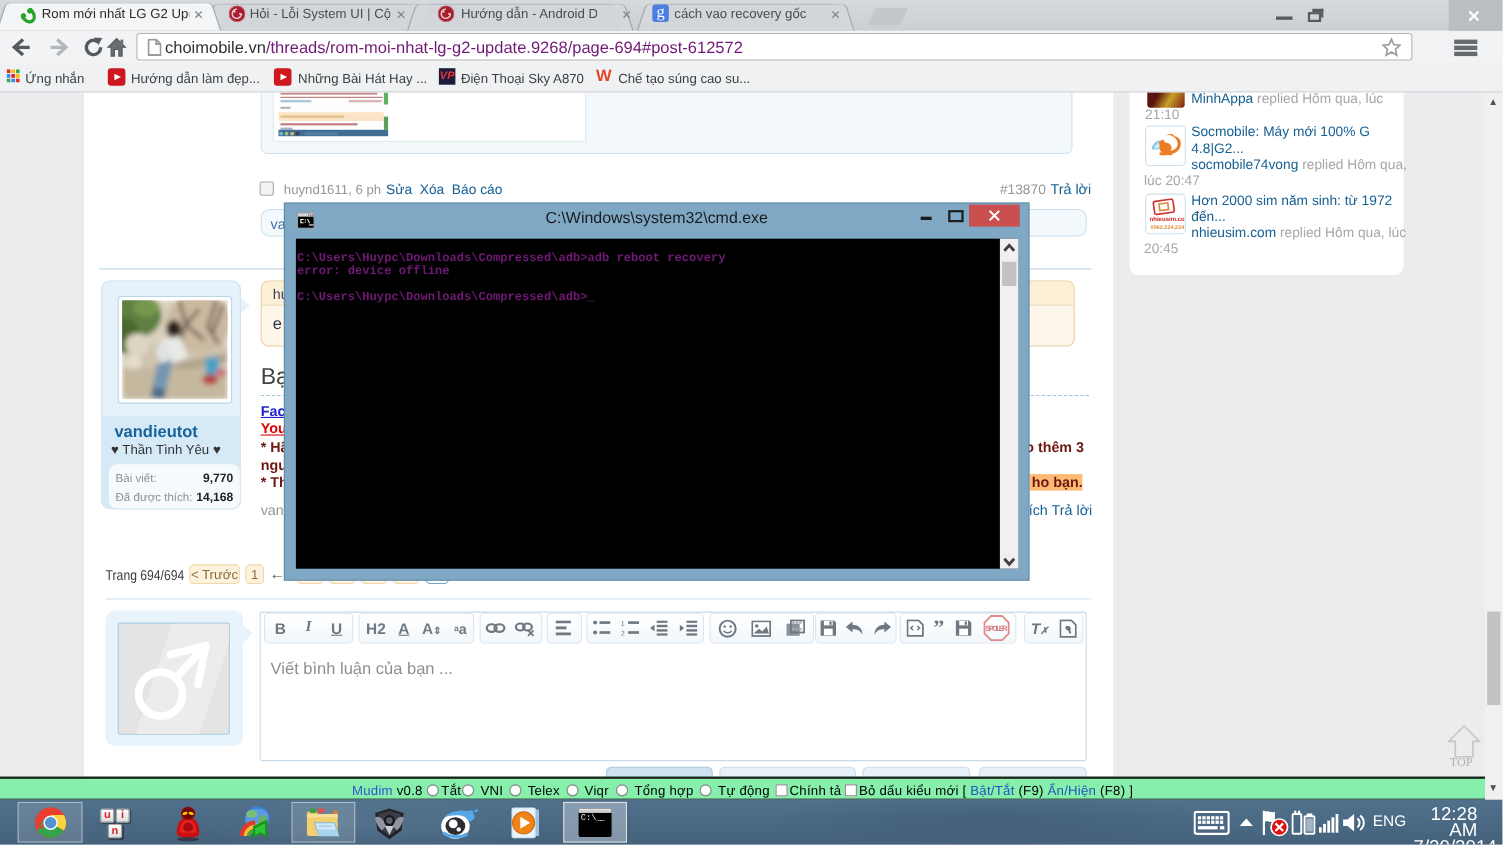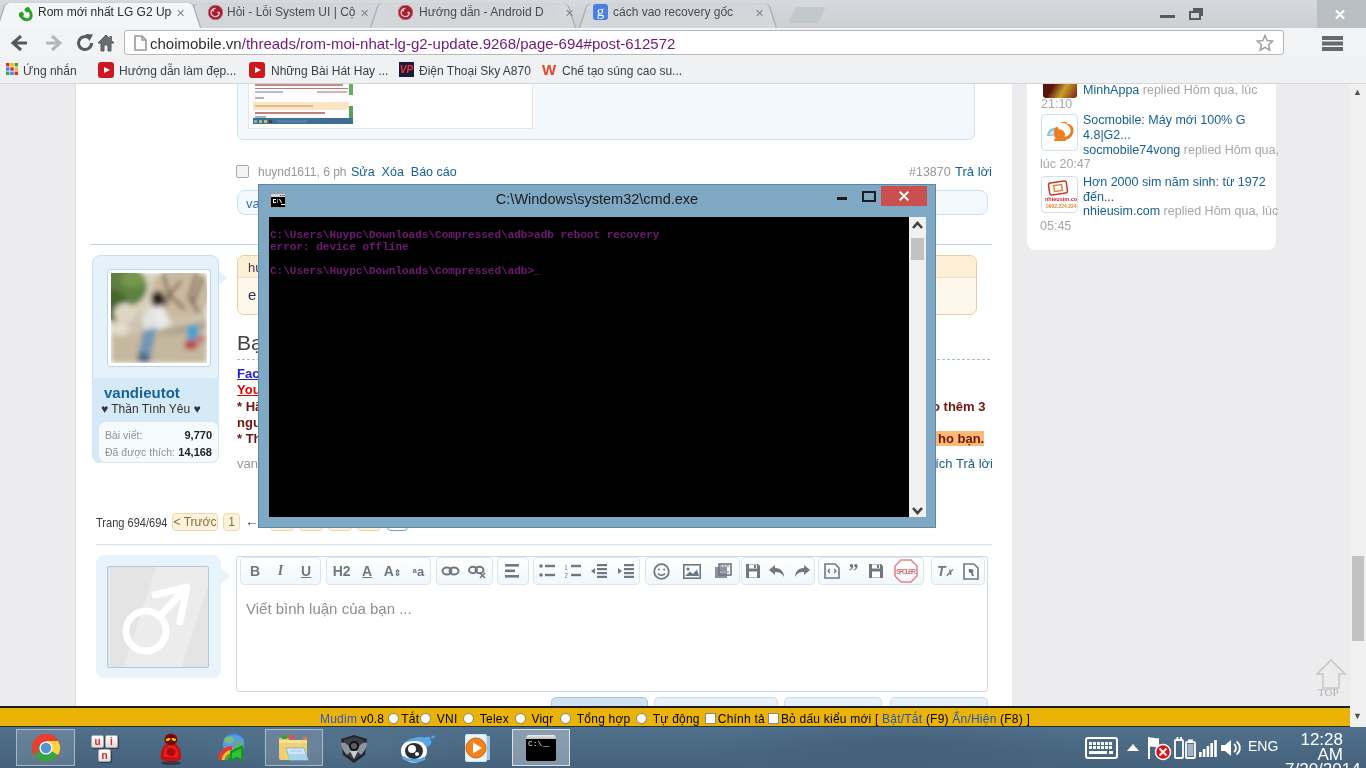--- a/index.html
+++ b/index.html
@@ -436,36 +436,36 @@
   <div class="abs" style="left:1041px;top:176px;width:37px;height:37px;border:1px solid #cde0ee;border-radius:4px;background:#fff;overflow:hidden;">
     <svg width="35" height="35">
       <rect x="7" y="5" width="18" height="12" rx="2" transform="rotate(-8 16 11)" fill="none" stroke="#cc3333" stroke-width="1.5"></rect>
       <rect x="12" y="8" width="8" height="6" transform="rotate(-8 16 11)" fill="none" stroke="#dd8833" stroke-width="1.5"></rect>
       <text x="3" y="24" font-size="5.5" fill="#cc2222" font-weight="bold" font-family="Liberation Sans">nhieusim.com</text>
       <text x="4" y="31" font-size="5" fill="#dd8833" font-weight="bold" font-family="Liberation Sans">0962.224.224</text>
     </svg>
   </div>
   <div class="abs" style="left:1083px;top:175px;color:#176093;">Hơn 2000 sim năm sinh: từ 1972<br>đến...</div>
   <div class="abs" style="left:1083px;top:204px;"><span style="color:#176093;">nhieusim.com</span> <span style="color:#a6a6a6;">replied Hôm qua, lúc</span></div>
-  <div class="abs" style="left:1040px;top:219px;color:#a6a6a6;">05:45</div>
+  <div class="abs" style="left:1040px;top:219px;color:#a6a6a6;">20:45</div>
 </div>
 
 <div class="abs" style="left:1313px;top:658px;width:40px;height:40px;">
   <svg width="36" height="40">
     <path d="M18 2 L32 16 L26 16 L26 30 L10 30 L10 16 L4 16 Z" fill="#ececec" stroke="#c6c6c6" stroke-width="1.5"></path>
     <text x="5" y="38" font-size="11" fill="#b0b0b0" font-family="Liberation Serif">TOP</text>
   </svg>
 </div>
 
 <div class="abs" style="left:1350px;top:84px;width:16px;height:643px;background:#f0f0f0;"></div>
 <div class="abs" style="left:1353px;top:88px;width:10px;height:8px;color:#4e5052;font-size:9px;line-height:8px;">▲</div>
 <div class="abs" style="left:1352px;top:556px;width:12px;height:85px;background:#c2c2c2;"></div>
 <div class="abs" style="left:1353px;top:712px;width:10px;height:8px;color:#4e5052;font-size:9px;line-height:8px;">▼</div>
 
-<div class="abs" style="left:0;top:706px;width:1350px;height:21px;background:#eab308;border-top:2px solid #1c1c1c;border-bottom:1px solid #26323c;font-size:13px;color:#000;z-index:30;box-sizing:content-box;height:18px;">
+<div class="abs" style="left:0;top:706px;width:1350px;height:21px;background:#86efac;border-top:2px solid #1c1c1c;border-bottom:1px solid #26323c;font-size:13px;color:#000;z-index:30;box-sizing:content-box;height:18px;">
   <div class="abs" style="left:320px;top:4px;white-space:nowrap;font-size:12px;letter-spacing:0.22px;">
     <span style="color:#3355cc;">Mudim</span> v0.8<span class="mrad" style="margin-left:4px;"></span>Tắt<span class="mrad" style="margin-left:1px;"></span> VNI<span class="mrad" style="margin-left:6px;"></span> Telex<span class="mrad" style="margin-left:6px;"></span> Viqr<span class="mrad" style="margin-left:7px;"></span> Tổng hợp<span class="mrad" style="margin-left:6px;"></span> Tự động<span class="mchk" style="margin-left:5px;"></span>Chính tả<span class="mchk" style="margin-left:3px;"></span>Bỏ dấu kiểu mới [ <span style="color:#2255bb;">Bật/Tắt</span> (F9) <span style="color:#2255bb;">Ẩn/Hiện</span> (F8) ]
   </div>
 </div>
 <style>
  .mrad { display:inline-block; width:11px; height:11px; border-radius:50%; border:1px solid #888; background:radial-gradient(#fff 55%, #ddd); margin:0 2px -1px 6px; }
  .mchk { display:inline-block; width:11px; height:11px; border:1px solid #888; background:#fff; margin:0 2px -1px 10px; }
 </style>
 
 <div class="abs" id="taskbar" style="left:0;top:727px;width:1366px;height:41px;background:linear-gradient(#50708b,#45627c);z-index:31;overflow:hidden;">

